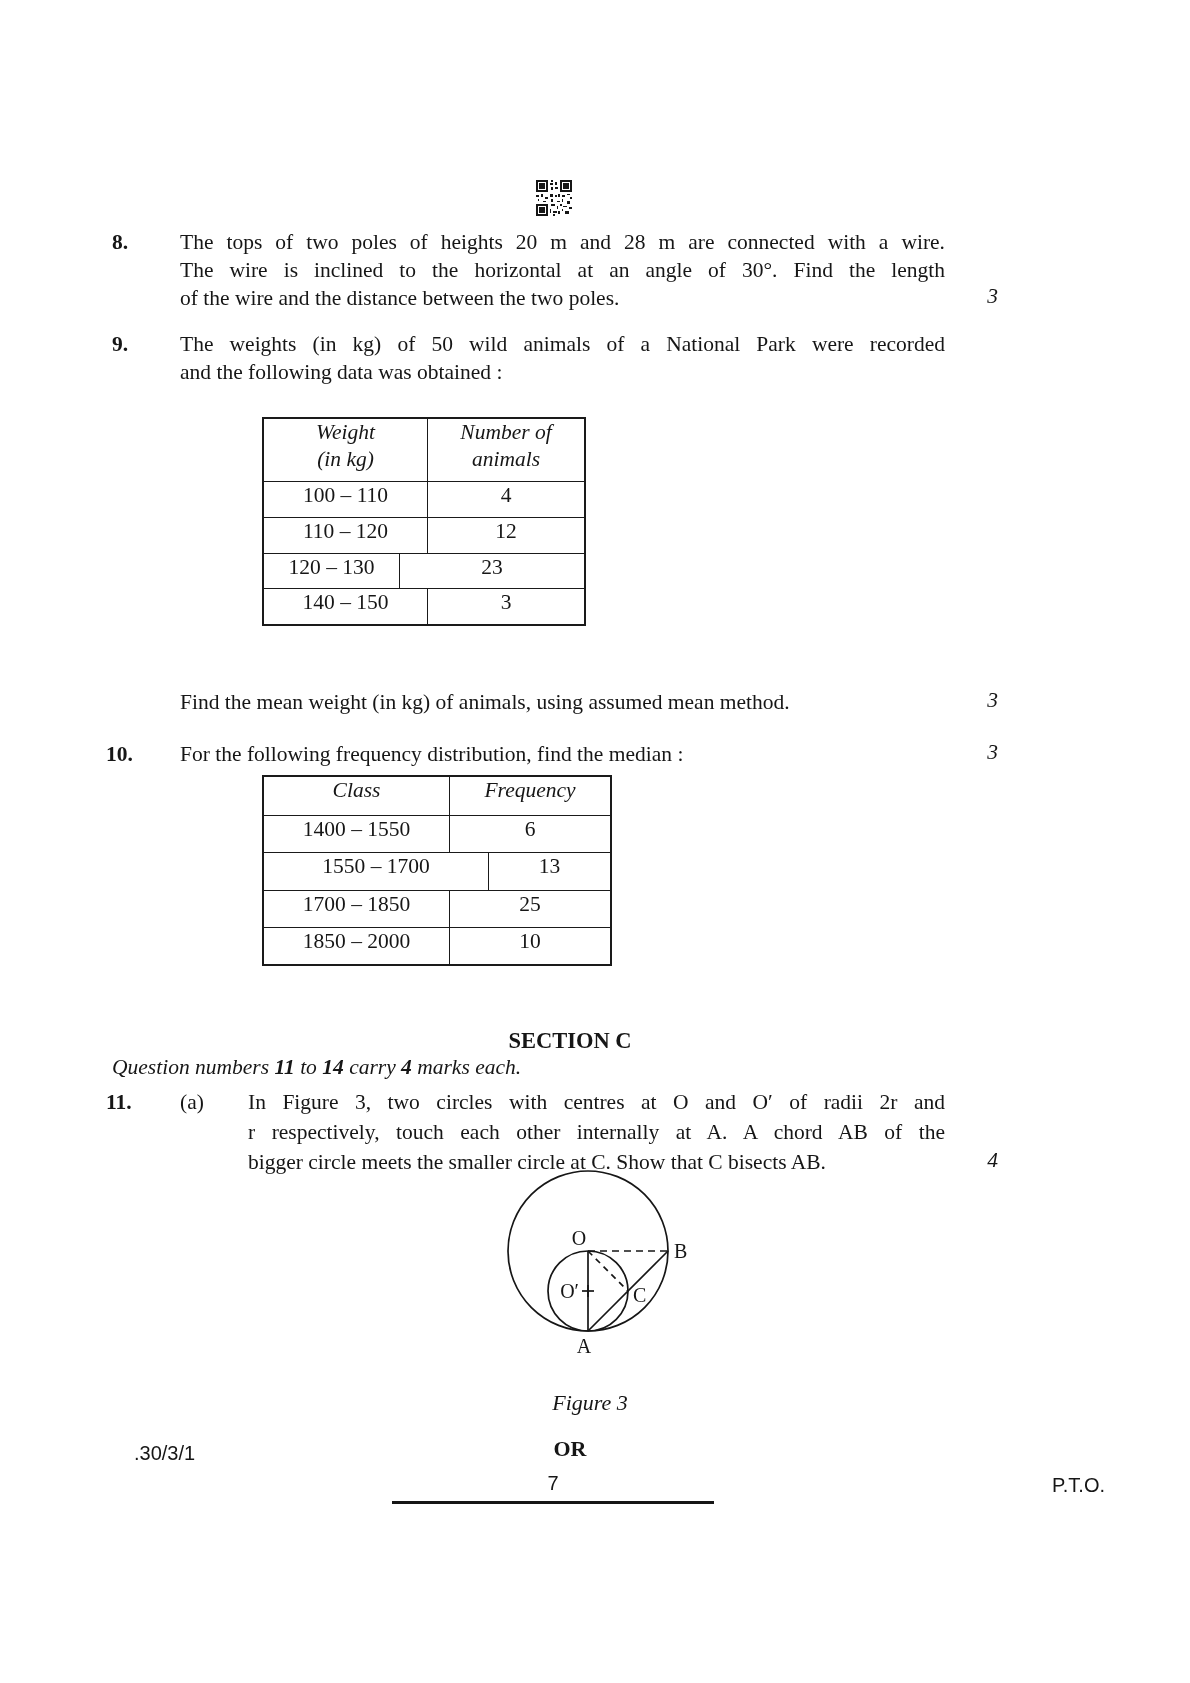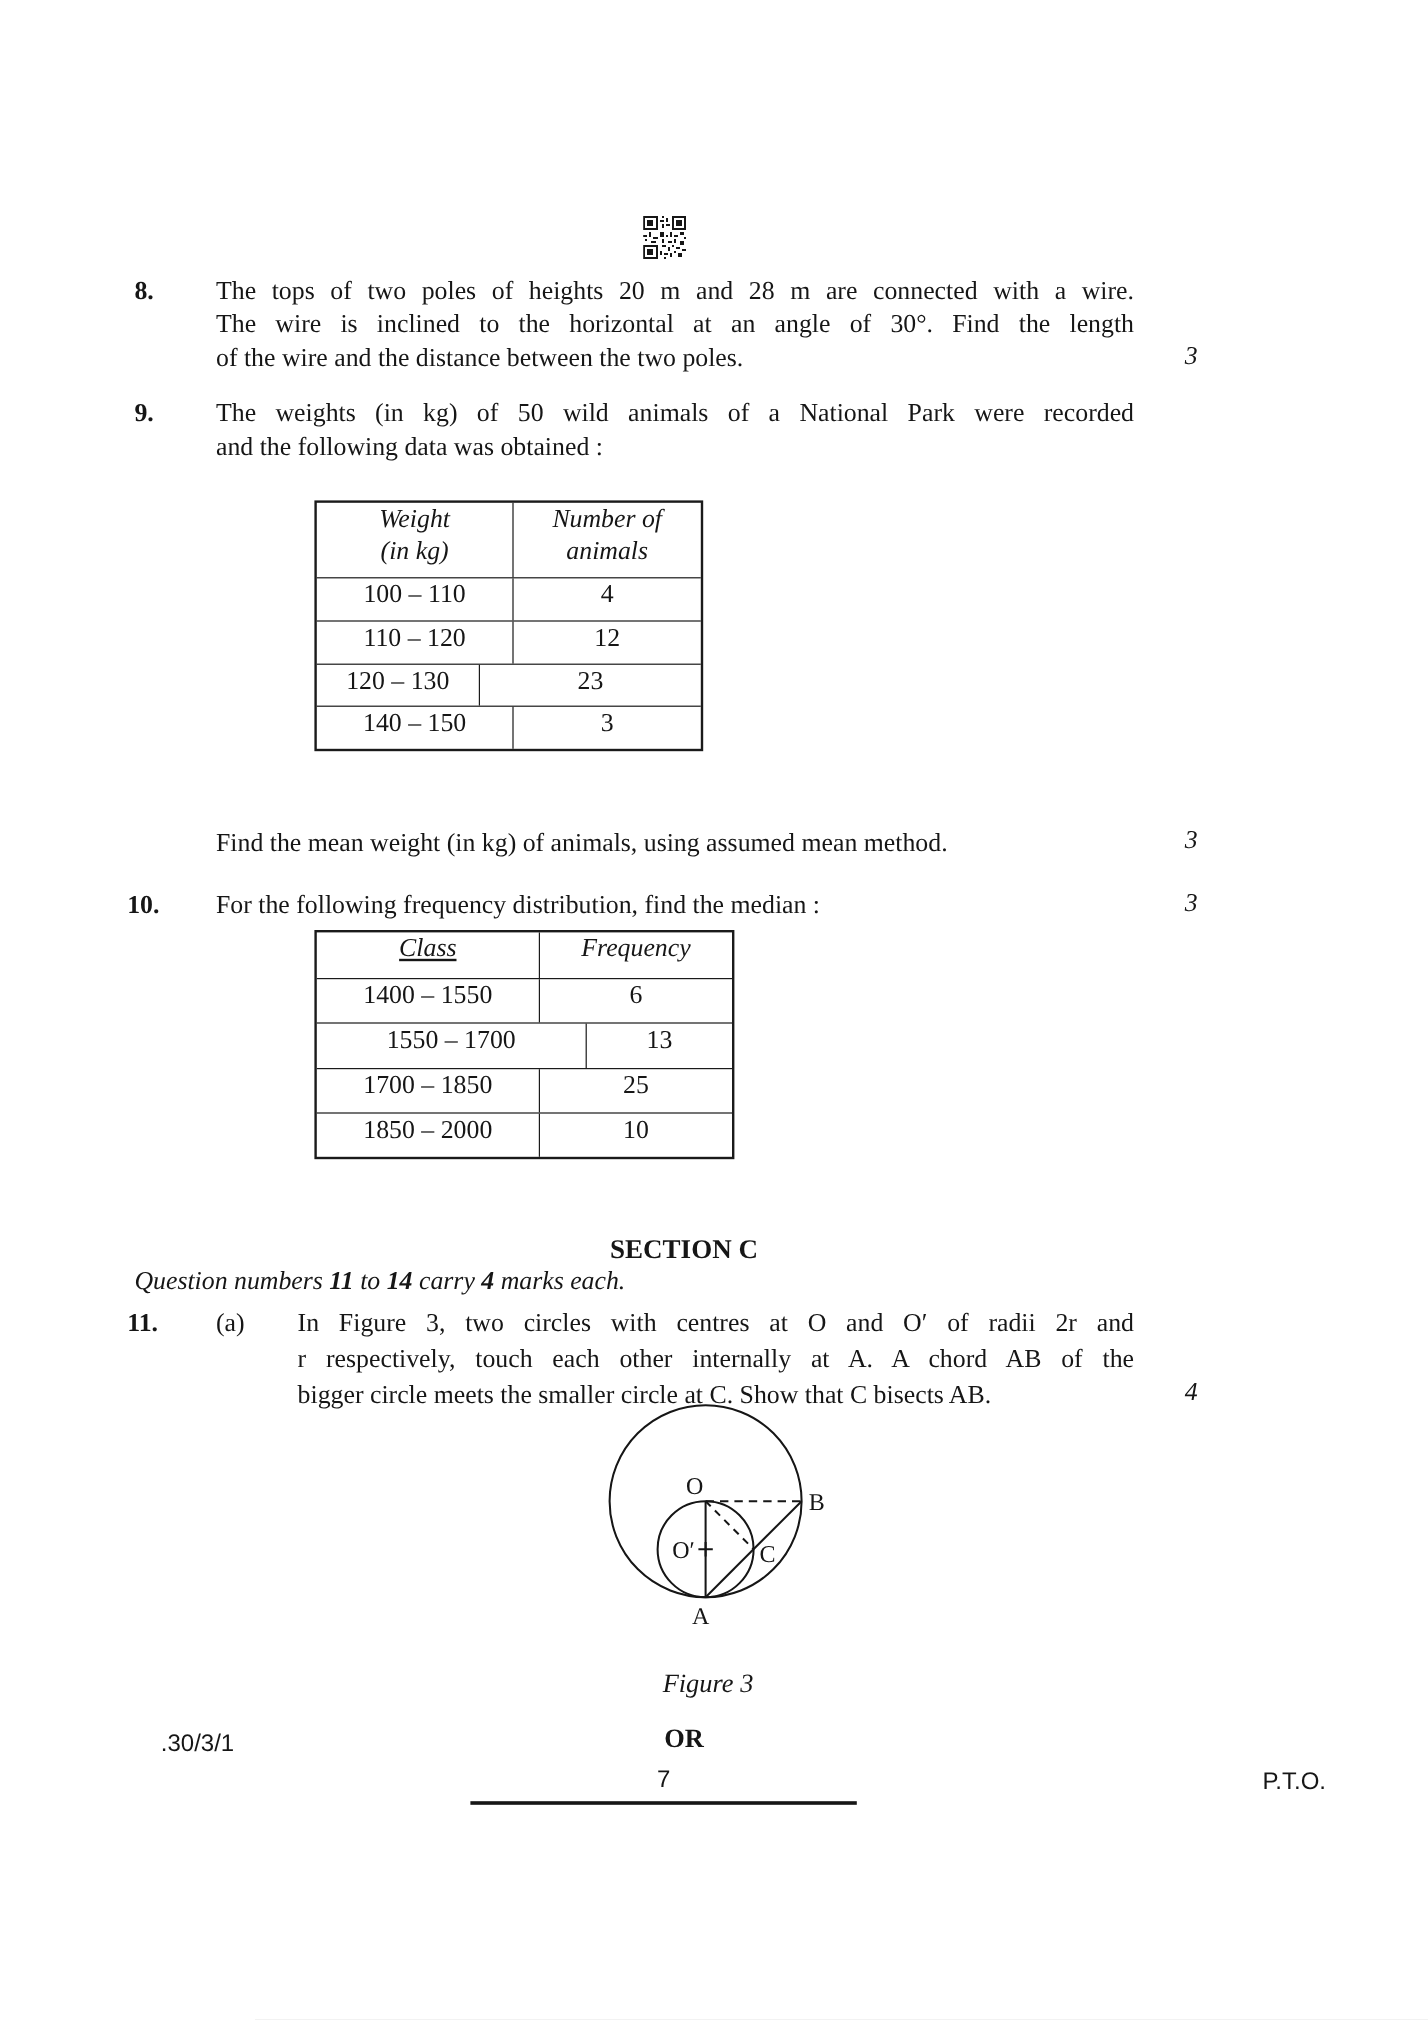--- a/index.html
+++ b/index.html
@@ -127,21 +127,21 @@
 
   <div class="line" style="left:180px;top:688px;">Find the mean weight (in kg) of animals, using assumed mean method.</div>
   <div class="marks" style="left:950px;top:688px;">3</div>
 
   <div class="line qnum" style="left:106px;top:740px;">10.</div>
   <div class="line" style="left:180px;top:740px;">For the following frequency distribution, find the median :</div>
   <div class="marks" style="left:950px;top:740px;">3</div>
 
   <div class="tbl" style="left:262px;top:775px;width:350px;">
     <div class="trow thead" style="height:38px;">
-      <div class="tc c1" style="width:186px;text-decoration:underline;">Class</div>
+      <div class="tc c1" style="width:186px;">Class</div>
       <div class="tc c2">Frequency</div>
     </div>
     <div class="trow" style="height:37.3px;">
       <div class="tc c1" style="width:186px;">1400 – 1550</div>
       <div class="tc c2">6</div>
     </div>
     <div class="trow" style="height:37.3px;">
       <div class="tc c1" style="width:225px;">1550 – 1700</div>
       <div class="tc c2">13</div>
     </div>

